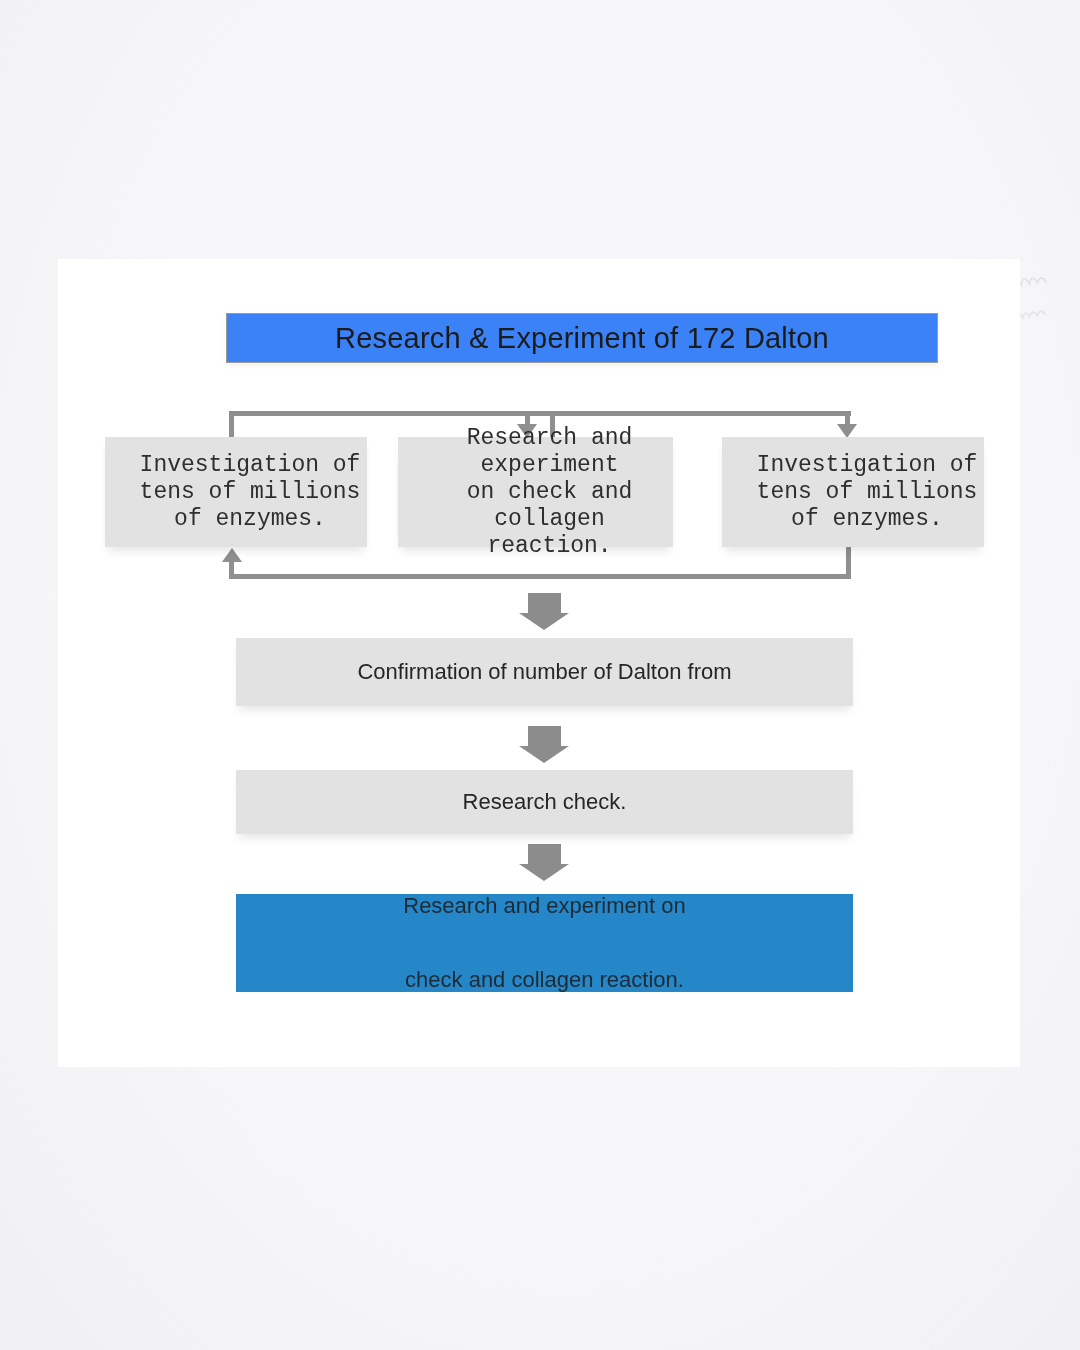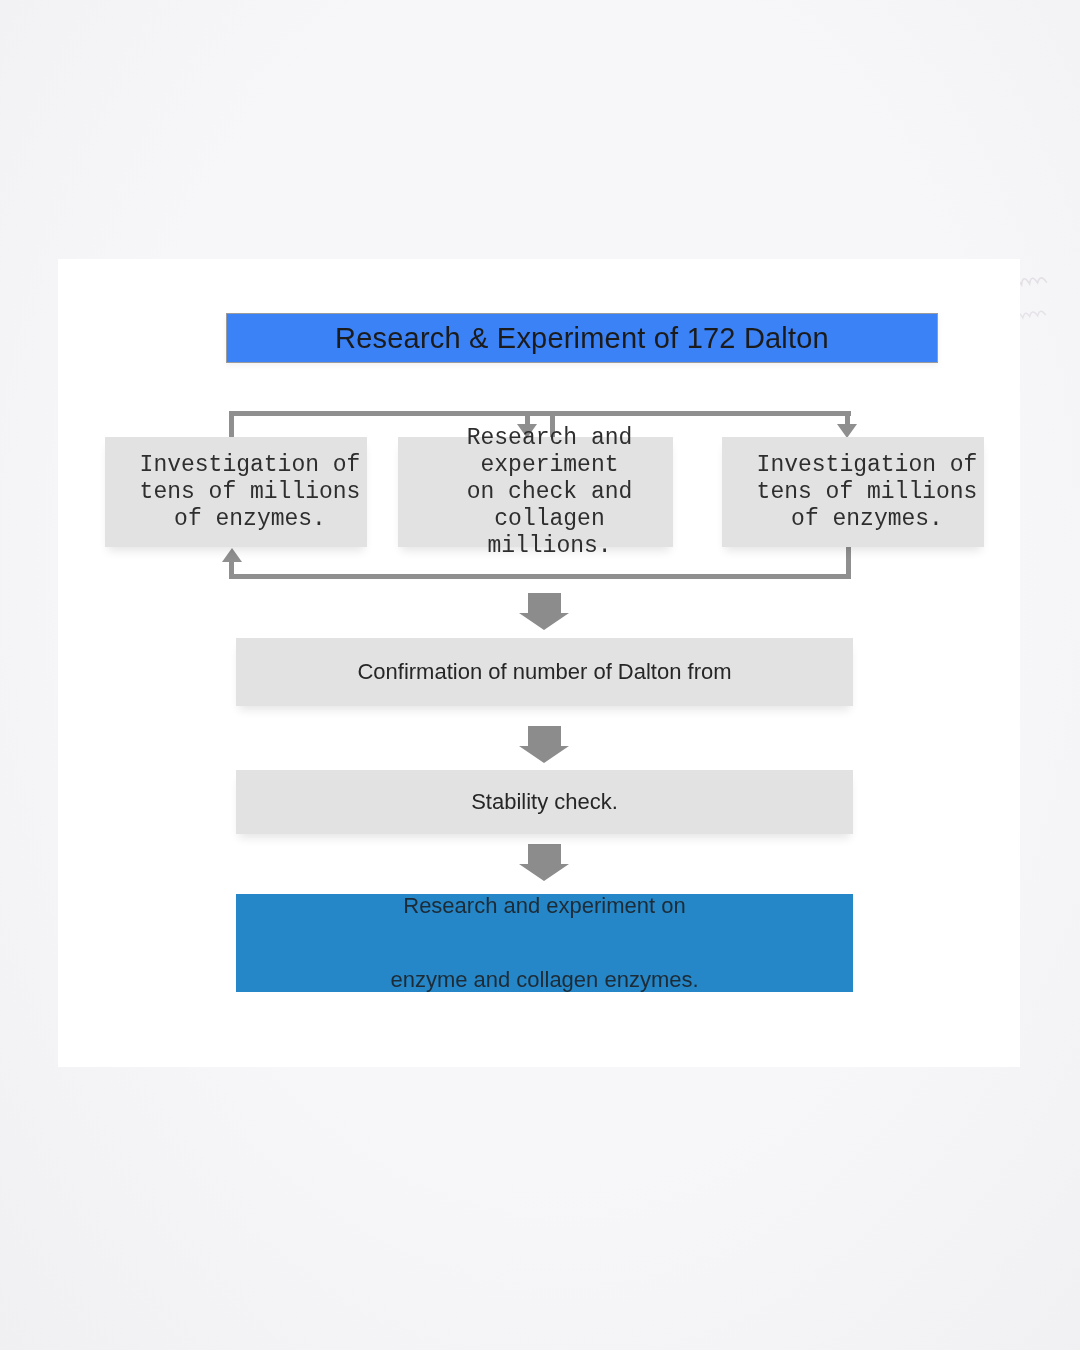--- a/index.html
+++ b/index.html
@@ -122,21 +122,21 @@
     <div class="tri tri-up"></div>
 
     <div class="gbox b1">
       <div class="line">Investigation of</div>
       <div class="line">tens of millions</div>
       <div class="line">of enzymes.</div>
     </div>
     <div class="gbox b2">
       <div class="line">Research and experiment</div>
       <div class="line">on check and collagen</div>
-      <div class="line">millions.</div>
+      <div class="line">reaction.</div>
     </div>
     <div class="gbox b3">
       <div class="line">Investigation of</div>
       <div class="line">tens of millions</div>
       <div class="line">of enzymes.</div>
     </div>
 
     <div class="barrow a1">
       <div class="stem"></div>
       <div class="head"></div>
@@ -147,21 +147,21 @@
     </div>
     <div class="barrow a3">
       <div class="stem"></div>
       <div class="head"></div>
     </div>
 
     <div class="wbox w-confirm">
       <div class="line">Confirmation of number of Dalton from</div>
     </div>
     <div class="wbox w-stability">
-      <div class="line">Stability check.</div>
+      <div class="line">Research check.</div>
     </div>
     <div class="wbox w-final">
       <div class="line">Research and experiment on</div>
-      <div class="line">enzyme and collagen enzymes.</div>
+      <div class="line">check and collagen reaction.</div>
     </div>
 
   </div>
 </div>
 
 </body></html>

